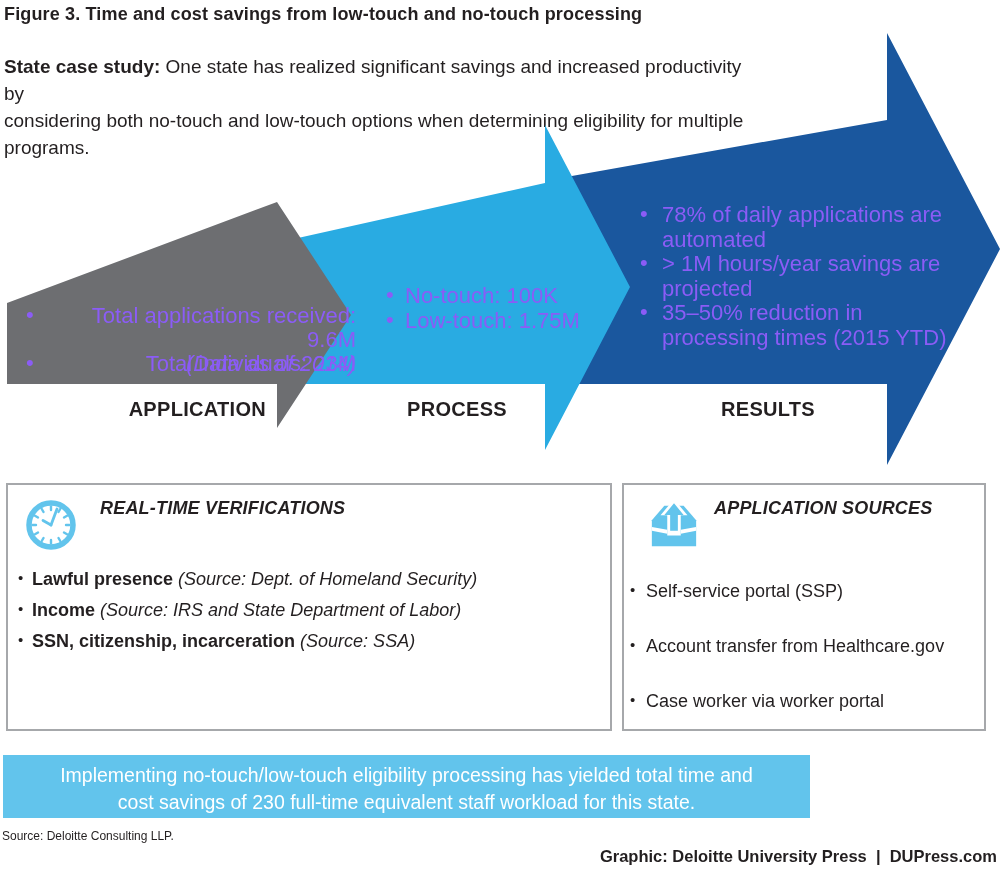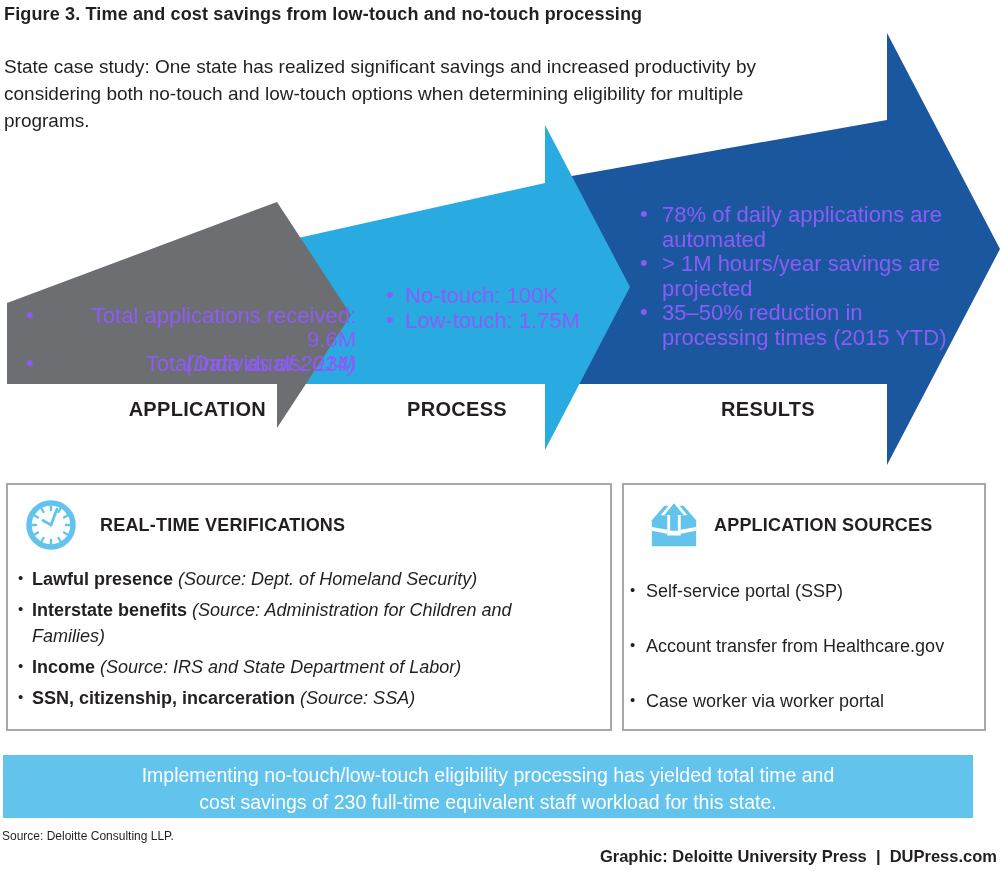--- a/index.html
+++ b/index.html
@@ -1,21 +1,21 @@
 <!DOCTYPE html>
 <html><head>
 <meta charset="utf-8">
 <style>
   * { margin:0; padding:0; box-sizing:border-box; }
   body { background:#ffffff; font-family:"Liberation Sans","DejaVu Sans",sans-serif; color:#231F20; }
   .page { position:relative; width:1000px; height:871px; background:#fff; overflow:hidden; }
 
   .fig-title { position:absolute; left:4px; top:4px; font-size:18px; font-weight:bold; letter-spacing:.15px; }
   .intro { position:absolute; left:4px; top:53px; width:760px; font-size:19px; line-height:27px; }
-  .intro .lead { font-weight:normal;margin-top:8px; }
+  .intro .lead { font-weight:bold;margin-top:8px; }
   .pre { white-space:pre-line; }
 
   .arrow-svg { position:absolute; left:0; top:25px; width:1000px; height:450px; }
 
   .arrow-list { position:absolute; list-style:none; color:#8b5cf6; font-size:22px; }
   .arrow-list li { position:relative; padding-left:19px; white-space:pre-line; }
   .arrow-list li::before { content:"\2022"; position:absolute; left:0; top:-1px; }
   .app-list { left:26px; top:304px; line-height:24px; width:330px;text-align:right; }
   .app-note { padding-left:19px; font-style:italic; }
   .proc-list { left:386px; top:283px; line-height:25px; width:200px; }
@@ -23,35 +23,35 @@
   .res-list li { padding-left:22px; }
 
   .stage-label { position:absolute; top:398px; font-size:20px; font-weight:bold; letter-spacing:.3px; text-align:right; color:#231F20; }
   .lbl-app { left:26px; width:240px; }
   .lbl-proc { left:332px; width:175px; }
   .lbl-res { left:640px; width:175px; }
 
   .box { position:absolute; top:483px; height:248px; border:2px solid #A6A8AB; background:#fff; }
   .box-left { left:6px; width:606px; }
   .box-right { left:622px; width:364px; }
-  .box-header { display:flex; align-items:center; padding-top:13px; }
+  .box-header { display:flex; align-items:flex-start; padding-top:13px;font-style:italic; }
   .box-left .box-header { padding-left:16px; gap:22px; }
   .box-right .box-header { padding-left:24px; gap:14px; }
   .box-title { font-size:18px; font-weight:bold; letter-spacing:.2px; }
   .box ul { list-style:none; font-size:18px; }
   .vbox-list { margin:14px 6px 0 8px; }
   .vbox-list li { position:relative; padding-left:16px; line-height:26px; margin-bottom:5px; }
   .vbox-list li::before { content:"\2022"; position:absolute; left:2px; top:-1px; font-size:15px; }
   .vbox-list .term { font-weight:bold; }
   .vbox-list .src { font-style:italic; white-space:pre-line; }
   .sbox-list { margin:26px 6px 0 4px; }
   .sbox-list li { position:relative; padding-left:18px; line-height:26px; margin-bottom:29px; }
   .sbox-list li::before { content:"\2022"; position:absolute; left:2px; top:-1px; font-size:15px; }
 
-  .banner { position:absolute; left:3px; top:755px; width:970px; height:63px; background:#62C4EC; color:#fff; font-size:19.5px; line-height:27px; text-align:center; padding-top:7px; }
+  .banner { position:absolute; left:3px; top:755px; width:807px; height:63px; background:#62C4EC; color:#fff; font-size:19.5px; line-height:27px; text-align:center; padding-top:7px; }
   .src-note { position:absolute; left:2px; top:829px; font-size:12px; }
   .credit { position:absolute; right:3px; top:847px; font-size:16.5px; font-weight:bold; white-space:pre; }
 </style>
 </head>
 <body>
 
 <div class="page">
 
   <div class="fig-title">Figure 3. Time and cost savings from low-touch and no-touch processing</div>
 
@@ -111,22 +111,20 @@
         </g>
         <g stroke="#62C4EC" stroke-width="2.8" stroke-linecap="round">
           <line x1="27" y1="27" x2="33" y2="11"></line>
           <line x1="27" y1="27" x2="19" y2="22.5"></line>
         </g>
       </svg>
       <div class="box-title">REAL-TIME VERIFICATIONS</div>
     </div>
     <ul class="vbox-list">
       <li><span class="term">Lawful presence</span> <span class="src">(Source: Dept. of Homeland Security)</span></li>
-      <li><span class="term">Interstate benefits</span> <span class="src">(Source: Administration for Children and
-Families)</span></li>
       <li><span class="term">Income</span> <span class="src">(Source: IRS and State Department of Labor)</span></li>
       <li><span class="term">SSN, citizenship, incarceration</span> <span class="src">(Source: SSA)</span></li>
     </ul>
   </div>
 
   <div class="box box-right">
     <div class="box-header">
       <svg width="52" height="54" viewBox="0 0 54 54">
         <path d="M4 22 L17 7 L37 7 L50 22 L50 49 L4 49 Z" fill="#62C4EC"></path>
         <polygon points="27,0 41,17 34,17 34,38 20,38 20,17 13,17" fill="#ffffff"></polygon>

